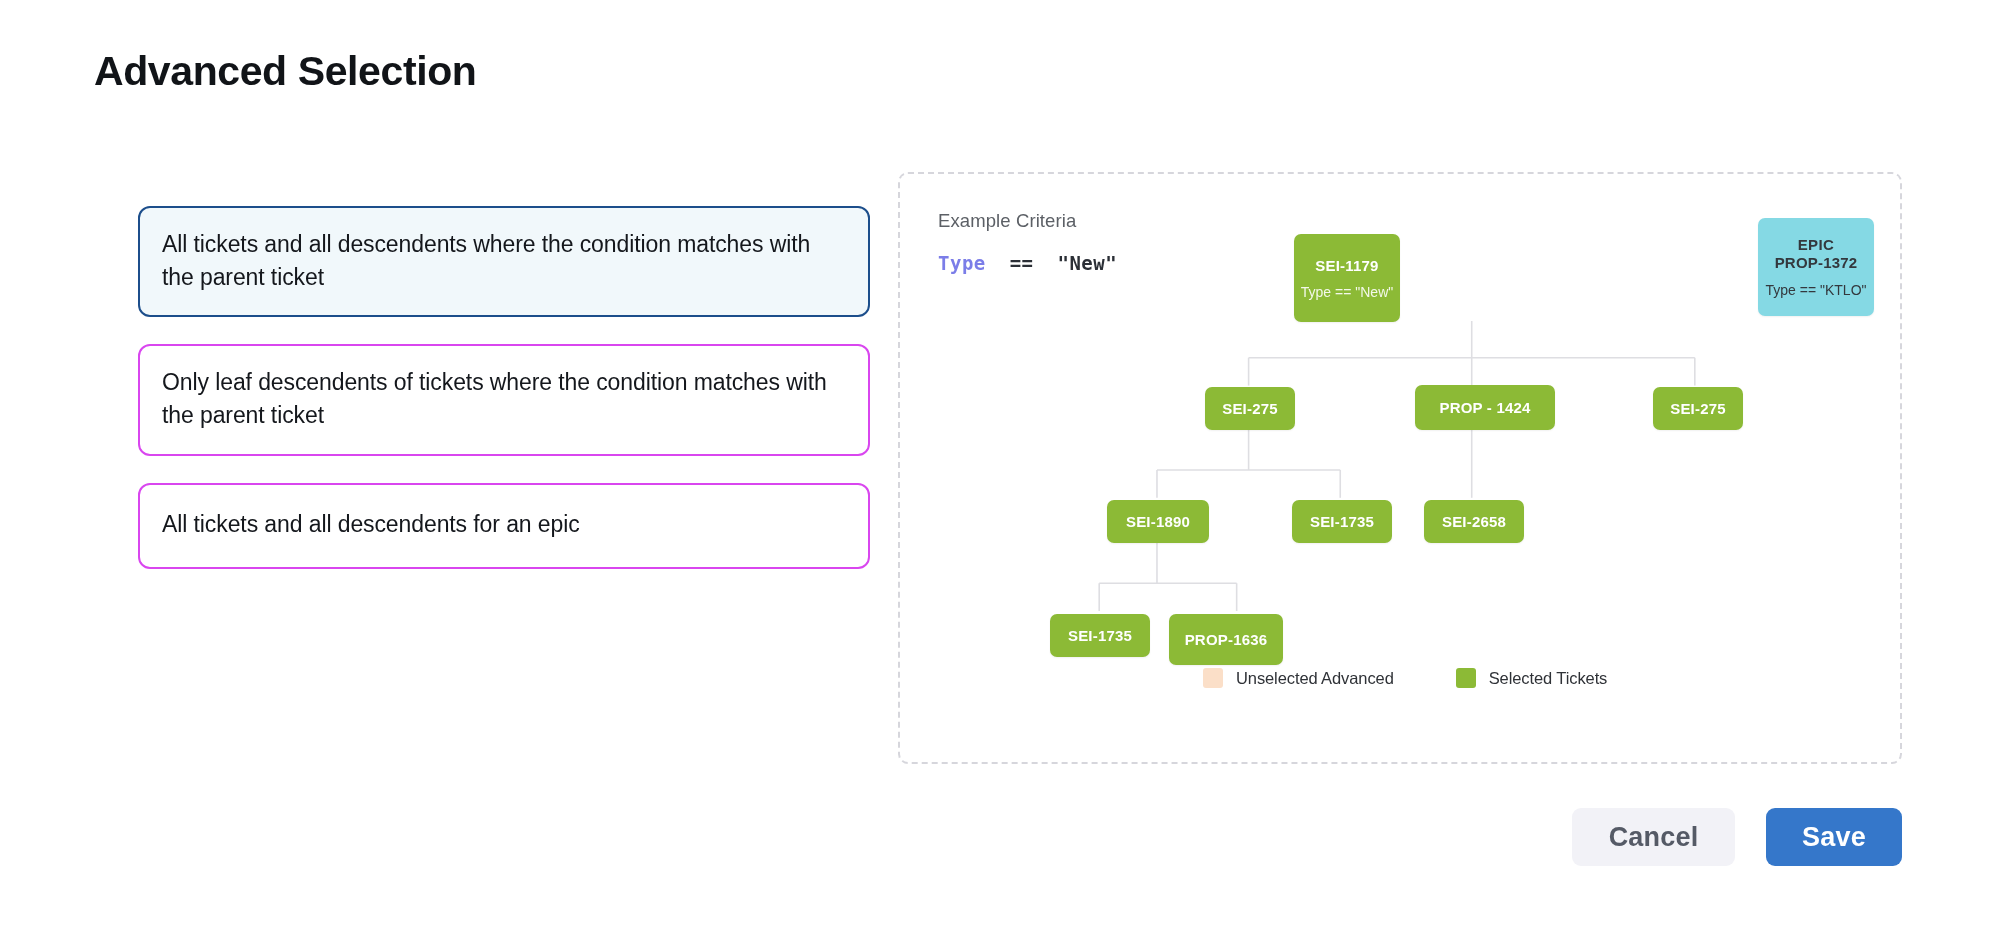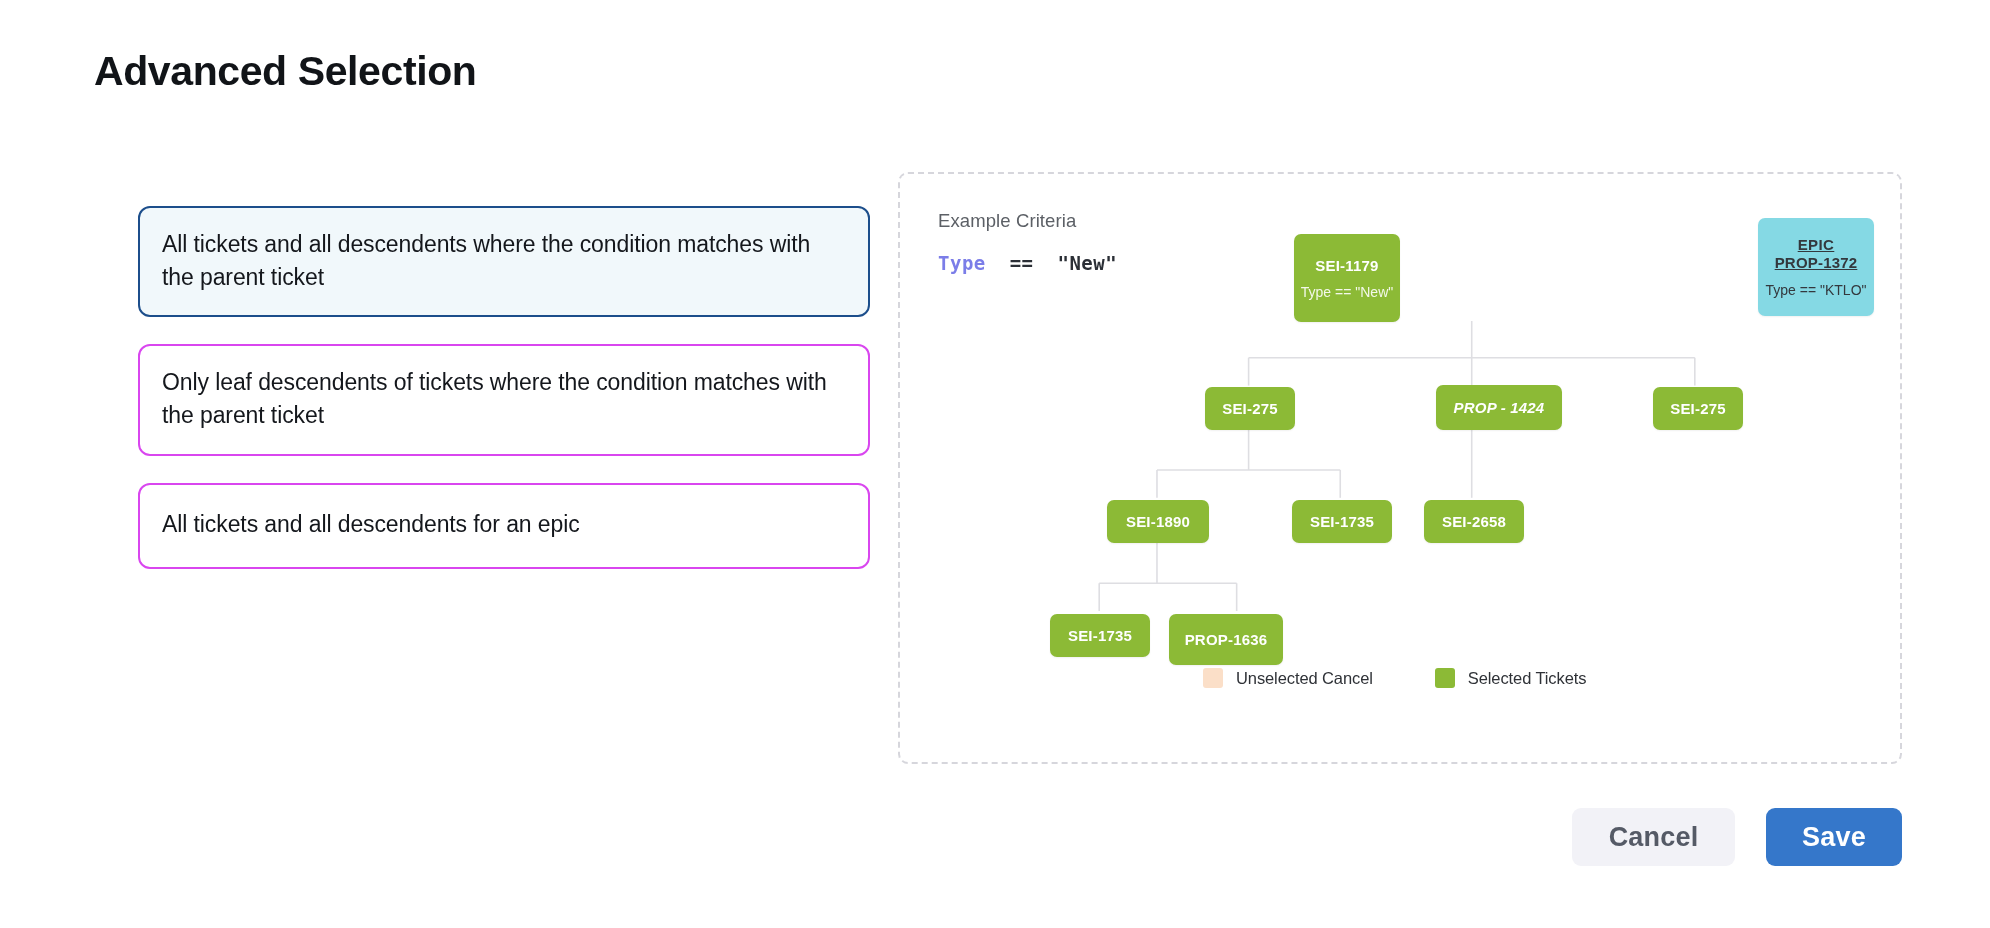--- a/index.html
+++ b/index.html
@@ -136,21 +136,21 @@
     font-weight: 400;
     margin-top: 10px;
     white-space: nowrap;
     color: #f3f8ea;
   }
   .node.epic {
     background: #85d9e4;
     color: #33383d;
   }
   .node.epic .node-id,
-  .node.epic .node-kind { font-weight: 700; text-decoration: underline; }
+  .node.epic .node-kind { font-weight: 700; }
   .node.epic .node-kind {
     font-size: 15px;
     letter-spacing: 0.4px;
   }
   .node.epic .node-id { margin-top: 1px; }
   .node.epic .node-sub {
     color: #33383d;
     margin-top: 11px;
   }
 
@@ -282,21 +282,21 @@
     <div class="node epic" style="left:858px; top:44px; width:116px; height:98px;">
       <span class="node-kind">EPIC</span>
       <span class="node-id">PROP-1372</span>
       <span class="node-sub">Type == "KTLO"</span>
     </div>
 
     <div class="node" style="left:305px; top:213px; width:90px; height:43px;">
       <span class="node-id">SEI-275</span>
     </div>
 
-    <div class="node" style="left:536px; top:211px; width:126px; height:45px;font-style:italic;">
+    <div class="node" style="left:515px; top:211px; width:140px; height:45px;">
       <span class="node-id">PROP - 1424</span>
     </div>
 
     <div class="node" style="left:753px; top:213px; width:90px; height:43px;">
       <span class="node-id">SEI-275</span>
     </div>
 
     <div class="node" style="left:207px; top:326px; width:102px; height:43px;">
       <span class="node-id">SEI-1890</span>
     </div>
@@ -313,21 +313,21 @@
       <span class="node-id">SEI-1735</span>
     </div>
 
     <div class="node" style="left:269px; top:440px; width:114px; height:51px;">
       <span class="node-id">PROP-1636</span>
     </div>
 
     <div class="legend">
       <div class="legend-item">
         <span class="legend-swatch unselected"></span>
-        <span class="legend-label">Unselected Cancel</span>
+        <span class="legend-label">Unselected Advanced</span>
       </div>
       <div class="legend-item">
         <span class="legend-swatch selected"></span>
         <span class="legend-label">Selected Tickets</span>
       </div>
     </div>
 
   </div>
 
   <div class="footer">

